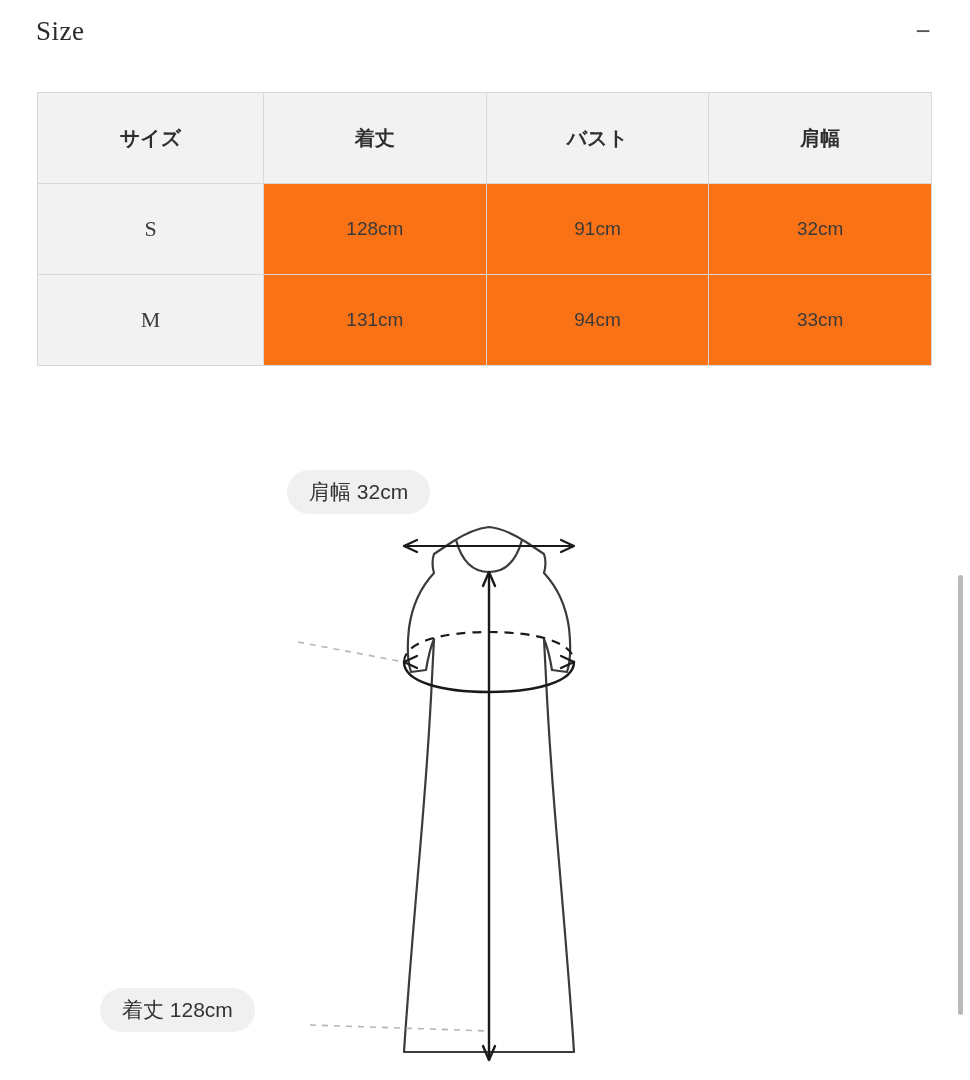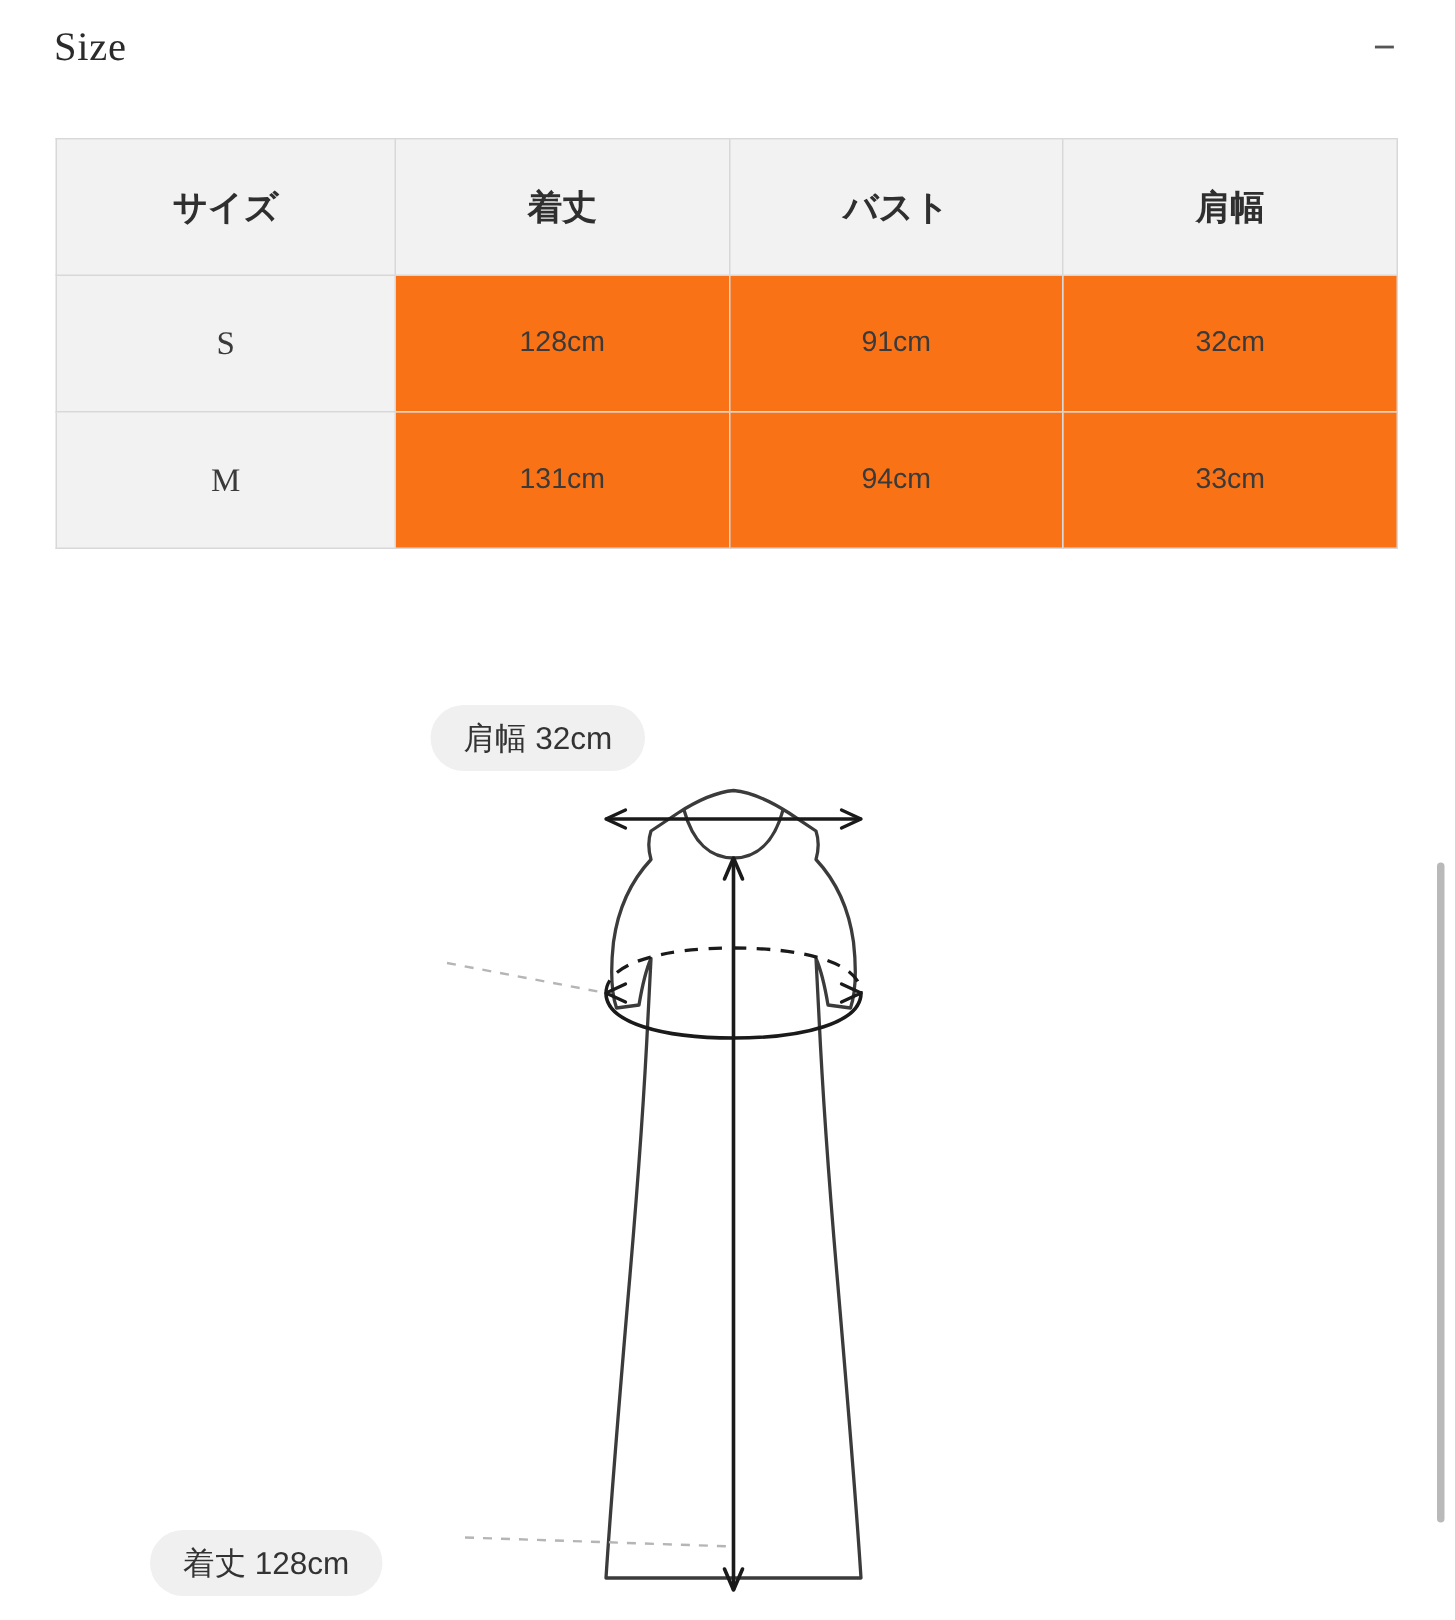--- a/index.html
+++ b/index.html
@@ -64,21 +64,21 @@
     height: 88px;
     text-align: center;
     vertical-align: middle;
     font-size: 19px;
     color: #3a3a3a;
     font-weight: normal;
   }
   table.size-table thead th {
     background: #f2f2f2;
     font-weight: bold;
-    font-size: 23px;
+    font-size: 20px;
     color: #2f2f2f;
   }
   table.size-table thead th:first-child,
   table.size-table tbody td:first-child {
     width: 223px;
   }
   table.size-table tbody td:first-child {
     background: #f2f2f2;
     font-family: "Liberation Serif", serif;
     font-size: 22px;
@@ -108,21 +108,21 @@
     align-items: center;
     justify-content: center;
     padding: 0 22px;
     box-sizing: border-box;
     font-size: 21px;
     color: #333333;
     white-space: nowrap;
   }
   .callout-shoulder { left: 287px; top: 50px; }
   .callout-bust { left: 95px; top: 200px; }
-  .callout-length { left: 100px; top: 600px; }
+  .callout-length { left: 100px; top: 568px; }
 
   
   .scrollbar-track {
     position: absolute;
     right: 3px;
     top: 0;
     width: 8px;
     height: 1080px;
   }
   .scrollbar-thumb {

